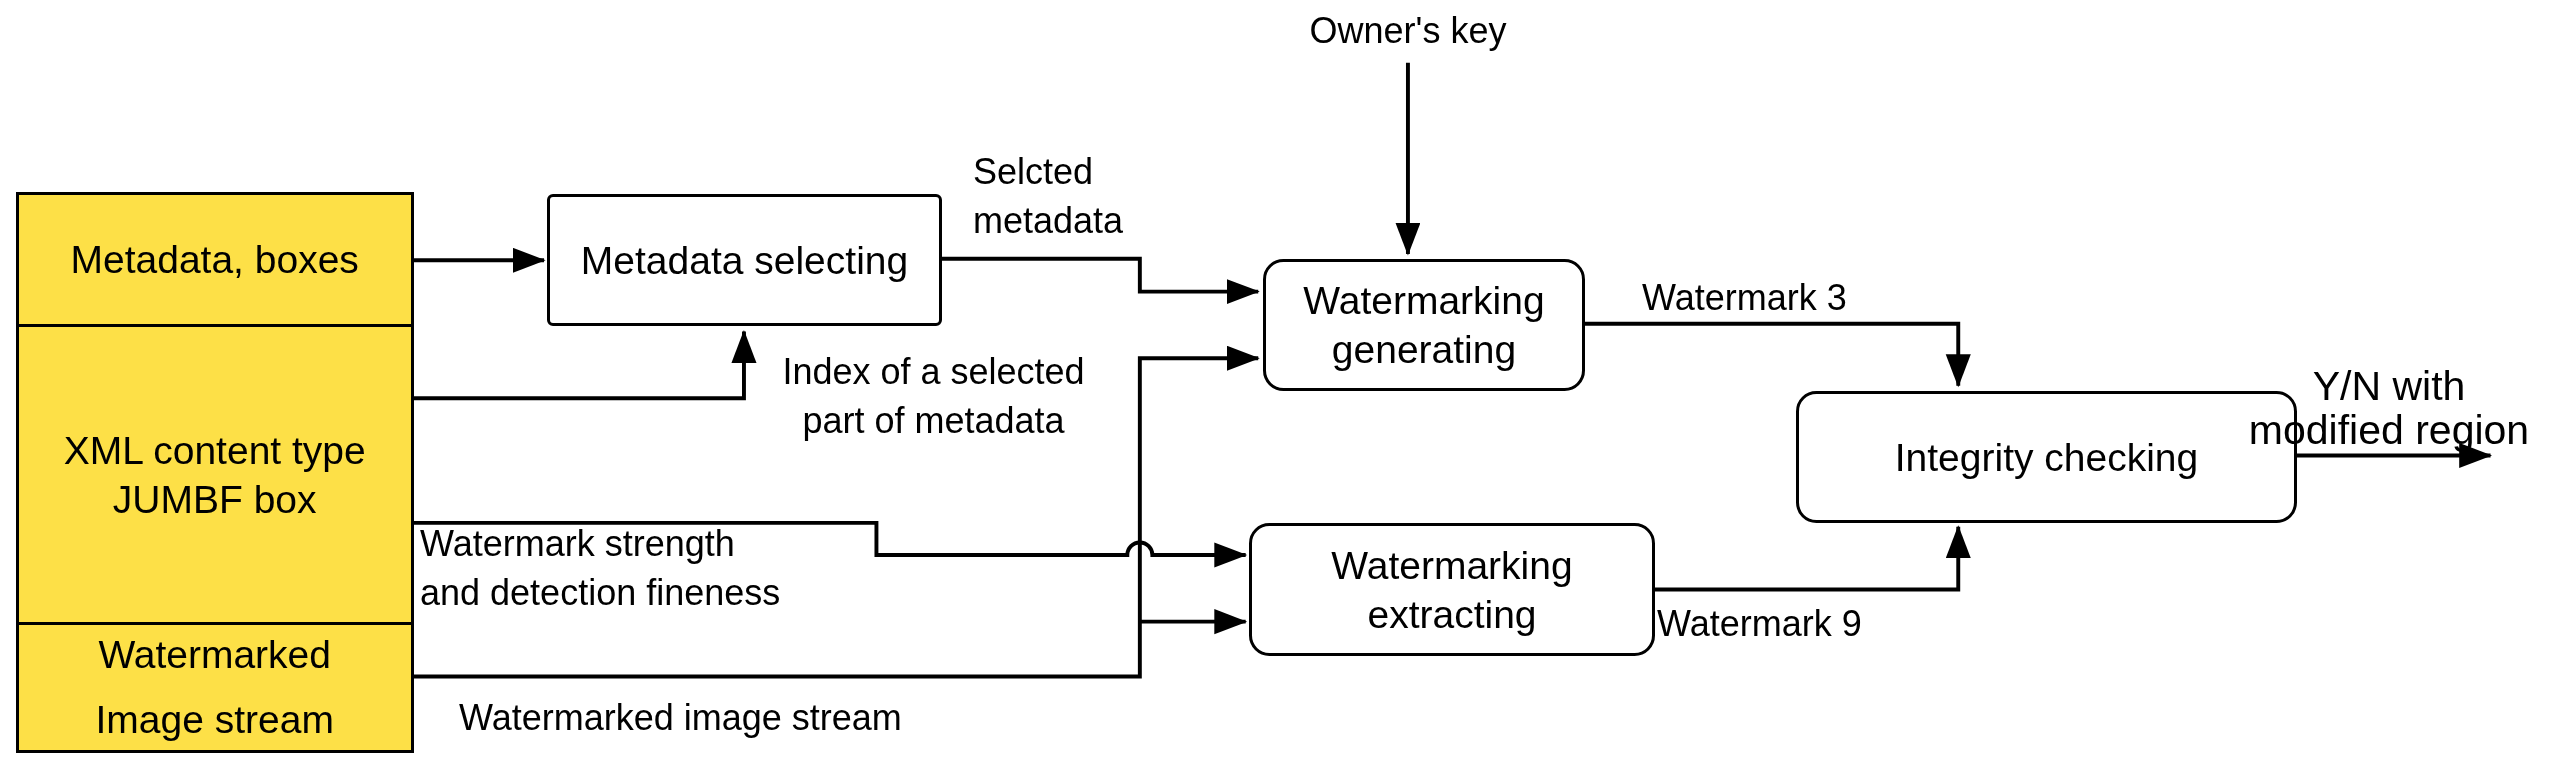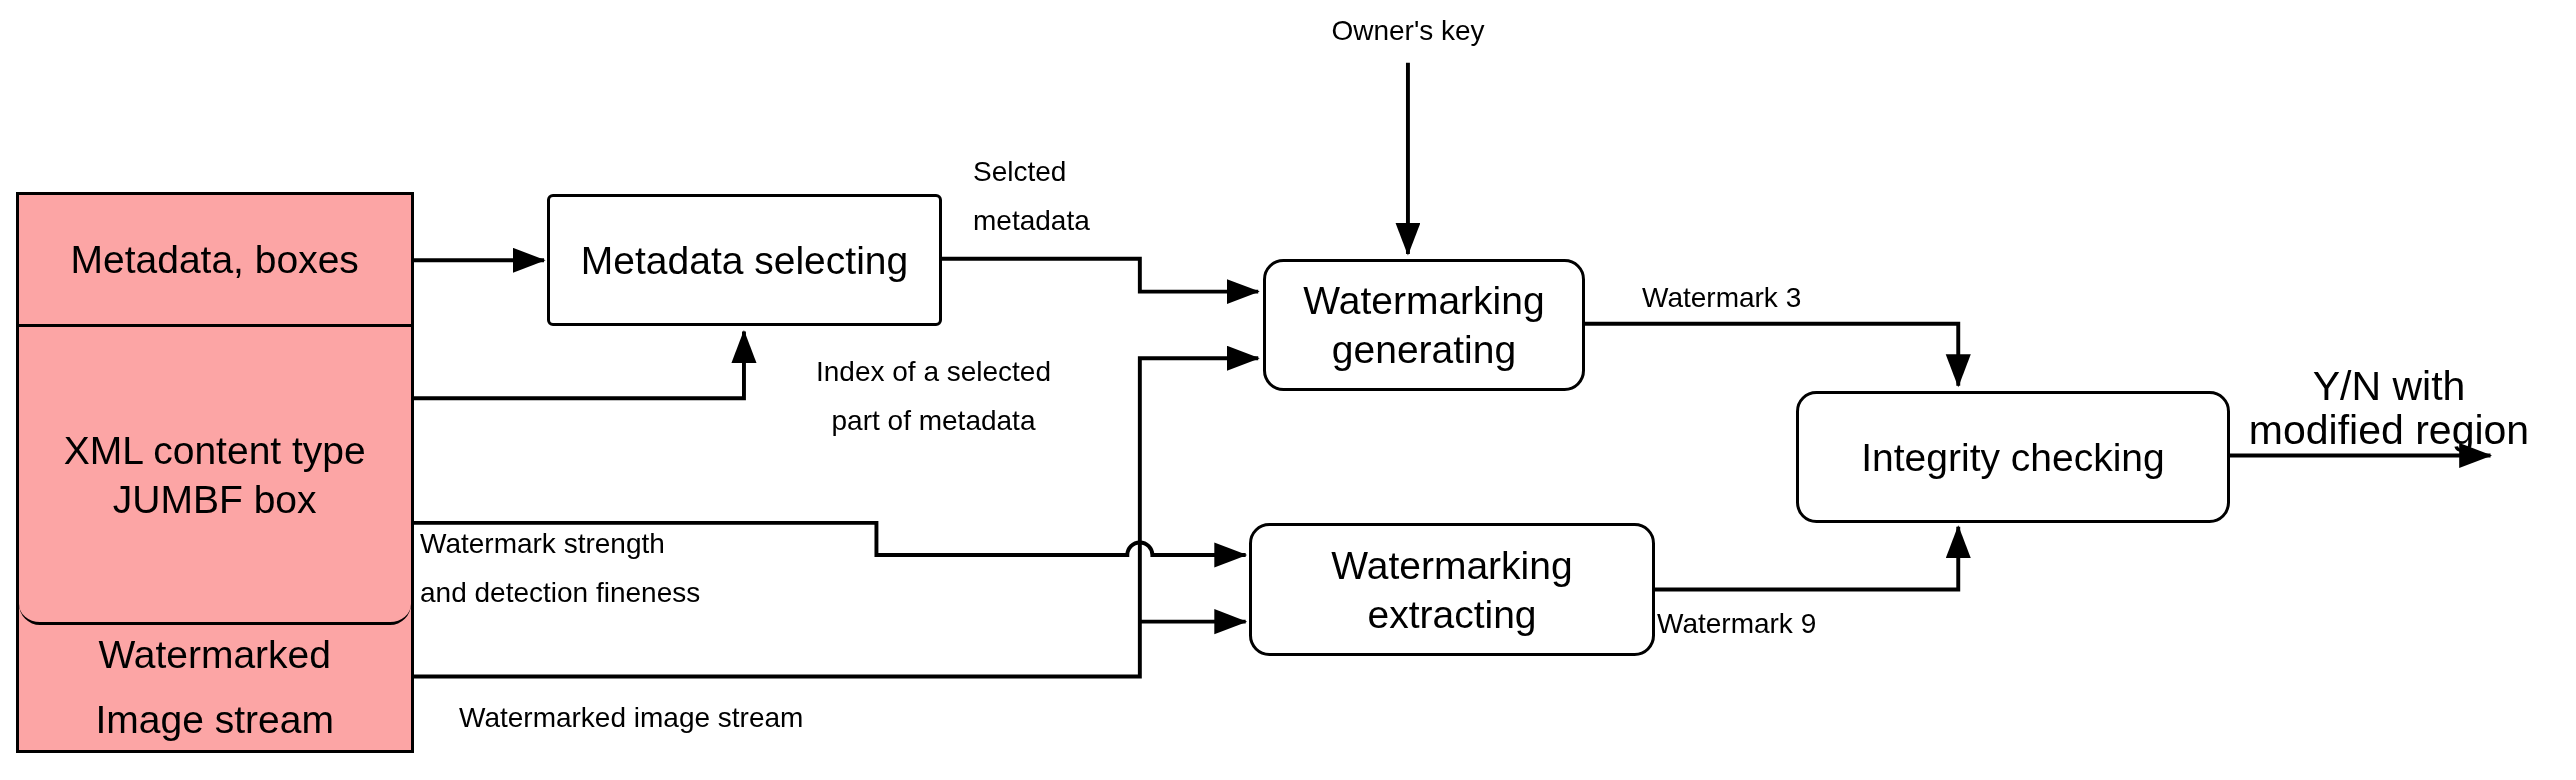--- a/index.html
+++ b/index.html
@@ -41,38 +41,38 @@
     font-size: 39px;
     line-height: 49px;
   }
   .rounded {
     border-radius: 20.4px;
   }
   .stack {
     position: absolute;
     box-sizing: border-box;
     border: 3.9px solid #000000;
-    background: #fca5a5;
+    background: #fde047;
   }
   .stack-cell {
     box-sizing: border-box;
     display: flex;
     flex-direction: column;
     align-items: center;
     justify-content: center;
     text-align: center;
     font-size: 39px;
     line-height: 49px;
   }
   .stack-cell.divided {
     border-bottom: 3.9px solid #000000;
   }
   .lbl {
     position: absolute;
-    font-size: 28px;
+    font-size: 36px;
     line-height: 49px;
     white-space: nowrap;
   }
   .lbl.center { text-align: center; }
   .lbl.small {
     font-size: 41px;
     line-height: 44px;
   }
 </style>
 </head>
@@ -105,21 +105,21 @@
 
     <path d="M 2110 752 H 2497 V 672" marker-end="url(#arr)"></path>
 
     <path d="M 2843 581 H 3176" marker-end="url(#arr)"></path>
   </svg>
 
   <div class="stack" style="left:15.7px; top:192px; width:398px; height:561px;">
     <div class="stack-cell divided" style="height:132px;">
       <div>Metadata, boxes</div>
     </div>
-    <div class="stack-cell divided" style="height:298px;border-radius:21px;">
+    <div class="stack-cell divided" style="height:298px;">
       <div>XML content type</div>
       <div>JUMBF box</div>
     </div>
     <div class="stack-cell" style="height:123px;gap:16px;">
       <div>Watermarked</div>
       <div>Image stream</div>
     </div>
   </div>
 
   <div class="node rounded" style="left:547px; top:194px; width:395px; height:132px;border-radius:6px;">
@@ -129,21 +129,21 @@
   <div class="node rounded" style="left:1263px; top:259px; width:322px; height:132px;">
     <div>Watermarking</div>
     <div>generating</div>
   </div>
 
   <div class="node rounded" style="left:1249px; top:523px; width:406px; height:133px;">
     <div>Watermarking</div>
     <div>extracting</div>
   </div>
 
-  <div class="node rounded" style="left:1796px; top:391px; width:434px; height:132px;text-align:center;">
+  <div class="node rounded" style="left:1796px; top:391px; width:501px; height:132px;text-align:center;">
     <div>Integrity checking</div>
   </div>
 
   <div class="lbl center" style="left:1251px; top:6.3px; width:314px;">Owner's key</div>
 
   <div class="lbl" style="left:945px; top:147px;margin-left:28px;">
     <div>Selcted</div>
     <div>metadata</div>
   </div>
 

